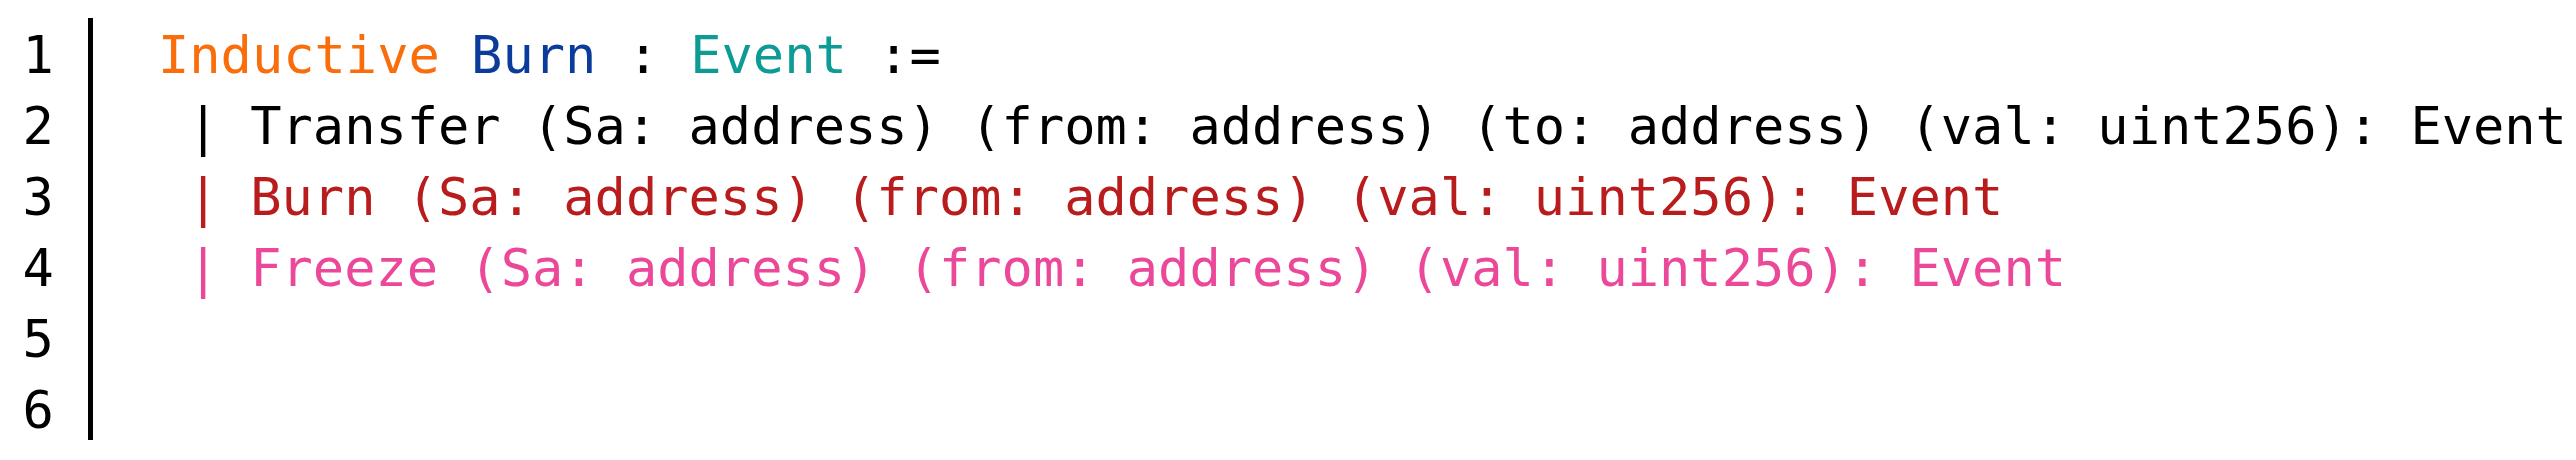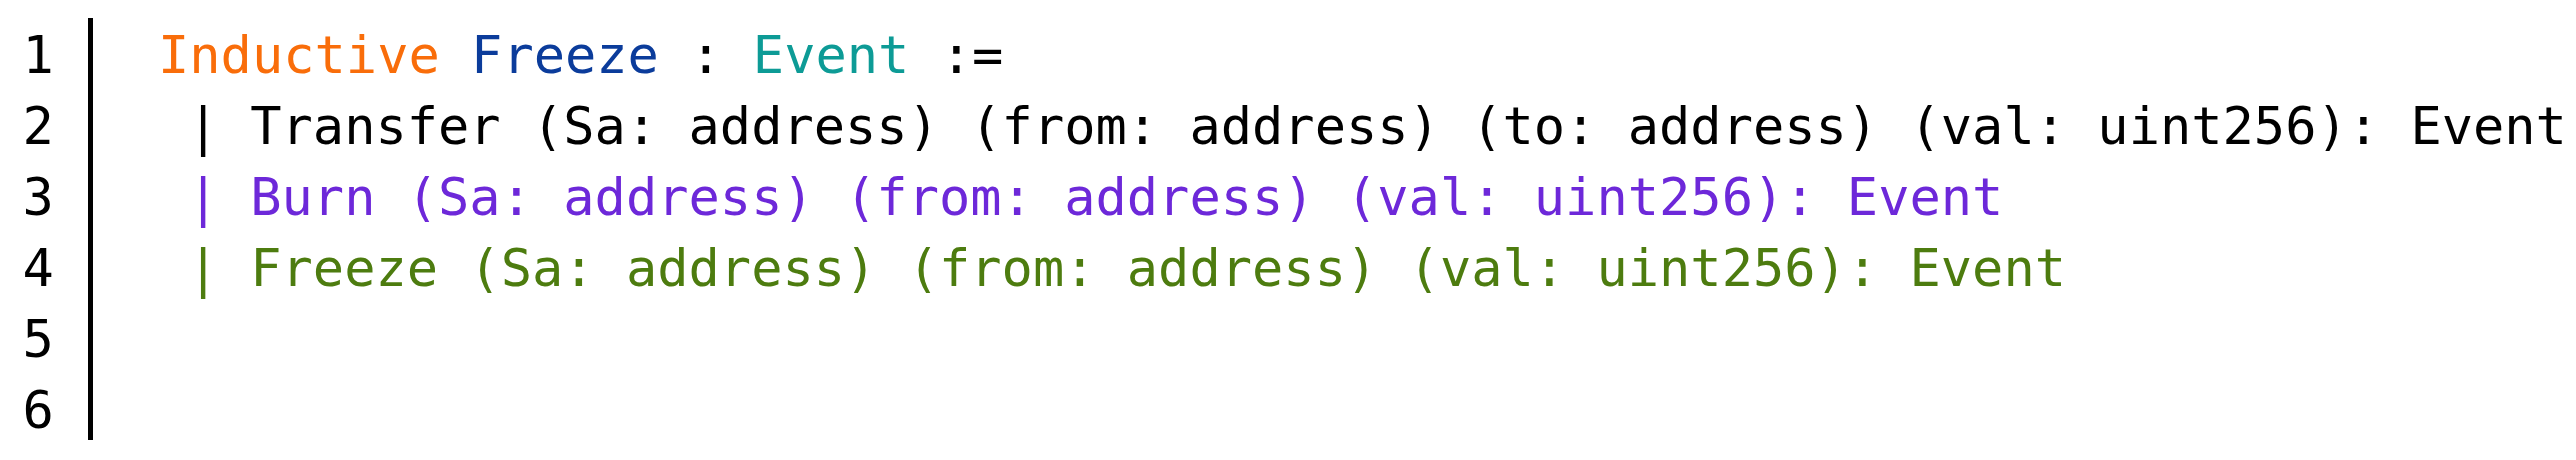--- a/index.html
+++ b/index.html
@@ -55,19 +55,19 @@
   <div class="gutter" id="gutter" style="color: rgb(0, 0, 0);">
       <div class="ln">1</div>
       <div class="ln">2</div>
       <div class="ln">3</div>
       <div class="ln">4</div>
       <div class="ln">5</div>
       <div class="ln">6</div>
     </div>
   <div class="rule"></div>
   <div class="code" id="code">
-      <div class="cl"><span style="color: rgb(249, 109, 10); margin-left: 33px;">Inductive</span><span style="color: rgb(0, 0, 0);"> </span><span style="color: rgb(11, 60, 155);">Freeze</span><span style="color: rgb(0, 0, 0);"> : </span><span style="color: rgb(13, 155, 150);">Event</span><span style="color: rgb(0, 0, 0);"> :=</span></div>
+      <div class="cl"><span style="color: rgb(249, 109, 10); margin-left: 33px;">Inductive</span><span style="color: rgb(0, 0, 0);"> </span><span style="color: rgb(11, 60, 155);">Burn</span><span style="color: rgb(0, 0, 0);"> : </span><span style="color: rgb(13, 155, 150);">Event</span><span style="color: rgb(0, 0, 0);"> :=</span></div>
       <div class="cl"><span style="color: rgb(0, 0, 0);">  | Transfer (Sa: address) (from: address) (to: address) (val: uint256): Event</span></div>
-      <div class="cl"><span style="color: #6d28d9;">  | Burn (Sa: address) (from: address) (val: uint256): Event</span></div>
-      <div class="cl"><span style="color: #4d7c0f;">  | Freeze (Sa: address) (from: address) (val: uint256): Event</span></div>
+      <div class="cl"><span style="color: #b91c1c;">  | Burn (Sa: address) (from: address) (val: uint256): Event</span></div>
+      <div class="cl"><span style="color: #ec4899;">  | Freeze (Sa: address) (from: address) (val: uint256): Event</span></div>
     </div>
 </div>
 
 
 </body></html>

